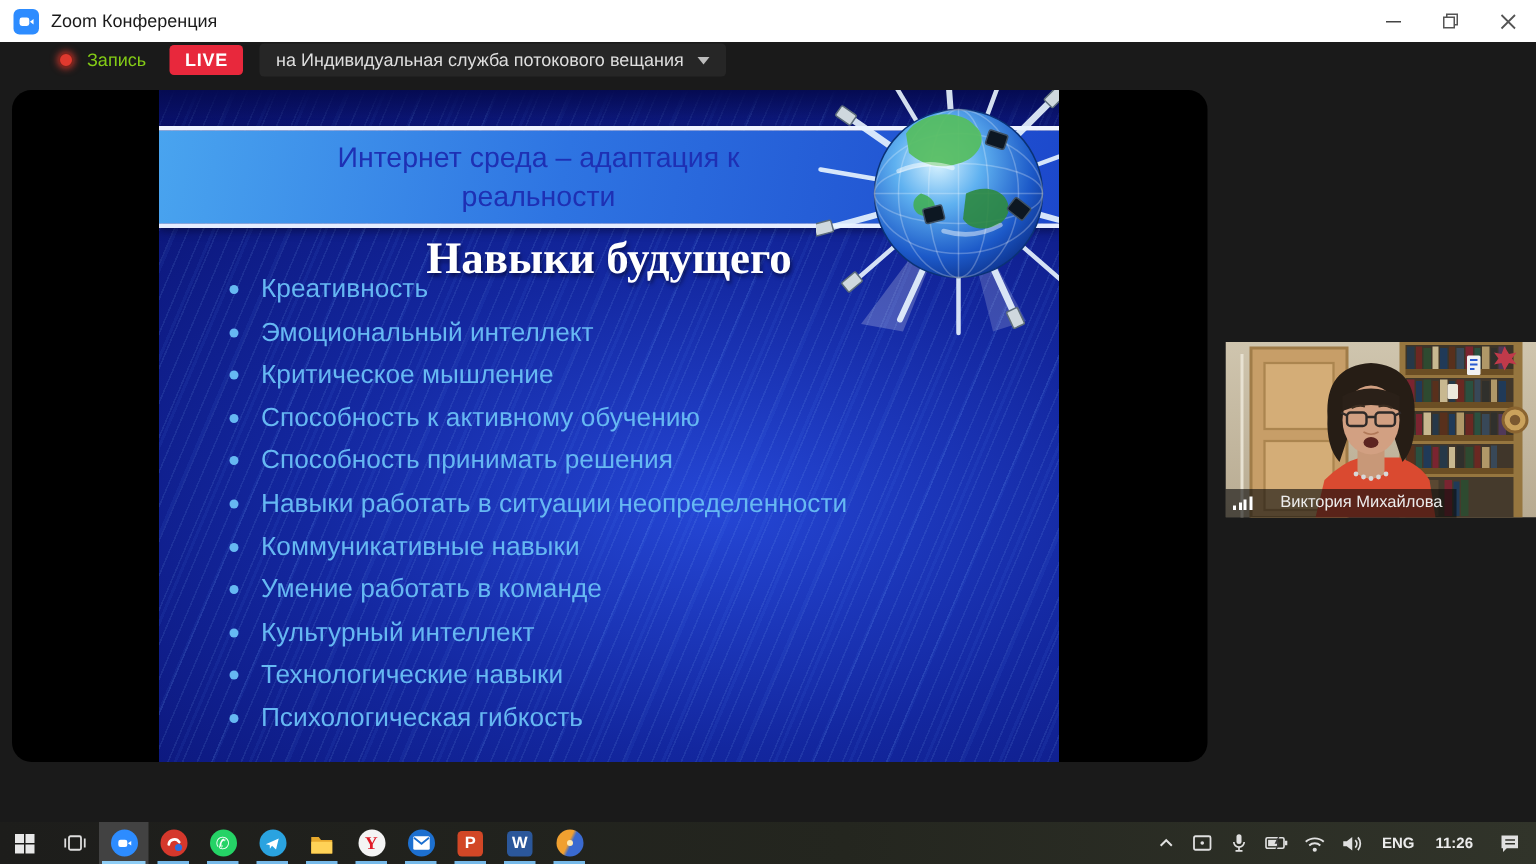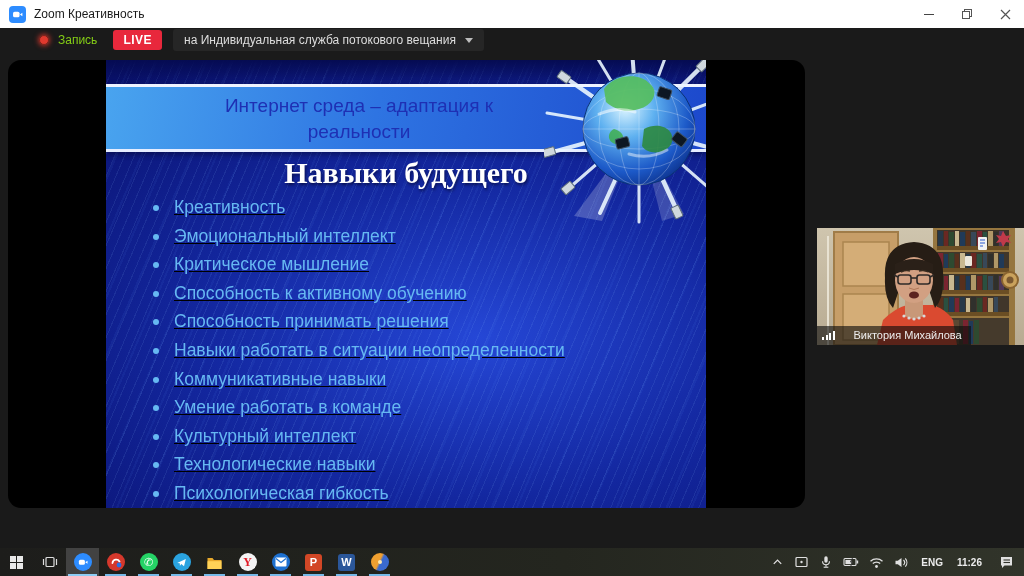--- a/index.html
+++ b/index.html
@@ -42,21 +42,21 @@
   .banner { position:absolute; top:24px; left:0; width:600px; height:68px; z-index:2;
             background: linear-gradient(100deg, #49a4ef 0%, #2e74e2 45%, #1c48cc 100%);
             border-top:3px solid #eef3ff; border-bottom:3px solid #e6edff;
             box-shadow:0 2px 6px rgba(0,0,20,.45); }
   .supertitle { position:absolute; top:6px; left:88px; width:330px; text-align:center;
                 font-size:19px; line-height:26px; color:#1e30b4; font-weight:500; }
   .slide-title { position:absolute; top:96px; left:0; width:600px; text-align:center; z-index:2;
                  color:#ffffff; font-family:"Liberation Serif","DejaVu Serif",serif; font-weight:bold;
                  font-size:30px; text-shadow:1px 2px 3px rgba(0,0,30,.6); }
 
-  .bullets { position:absolute; top:133px; left:44px; z-index:2; list-style:none;text-decoration:underline; }
+  .bullets { position:absolute; top:118px; left:44px; z-index:2; list-style:none; }
   .bullets li { position:relative; padding-left:24px; font-size:17.5px; line-height:28.6px;
                 color:#66b8f2; white-space:nowrap; }
   .bullets li::before { content:""; position:absolute; left:3px; top:12px; width:6px; height:6px;
                 border-radius:50%; background:#66b8f2; }
 
   .globe { position:absolute; top:-26px; left:438px; width:190px; height:190px; z-index:3; }
 
   
   .video-tile { position:absolute; left:817px; top:228px; width:207px; height:117px; background:#242424; }
   .video-tile svg { display:block; }
@@ -89,21 +89,21 @@
 </head>
 <body>
 
 <div class="titlebar">
   <span class="zoom-app-icon">
     <svg width="13" height="13" viewBox="0 0 16 16">
         <rect x="2.5" y="4.5" width="8" height="7" rx="2" fill="#fff"></rect>
         <path d="M11 8l3-2.2v4.4L11 8z" fill="#fff"></path>
       </svg>
   </span>
-  <span class="title-text">Zoom Креативность</span>
+  <span class="title-text">Zoom Конференция</span>
   <div class="win-controls">
     <div class="win-btn">
         <span class="min-glyph"></span>
       </div>
     <div class="win-btn">
       <svg width="12" height="12" viewBox="0 0 12 12">
           <rect x="3.5" y="1.5" width="7" height="7" fill="none" stroke="#555"></rect>
           <rect x="1.5" y="3.5" width="7" height="7" fill="#fff" stroke="#555"></rect>
         </svg>
     </div>

